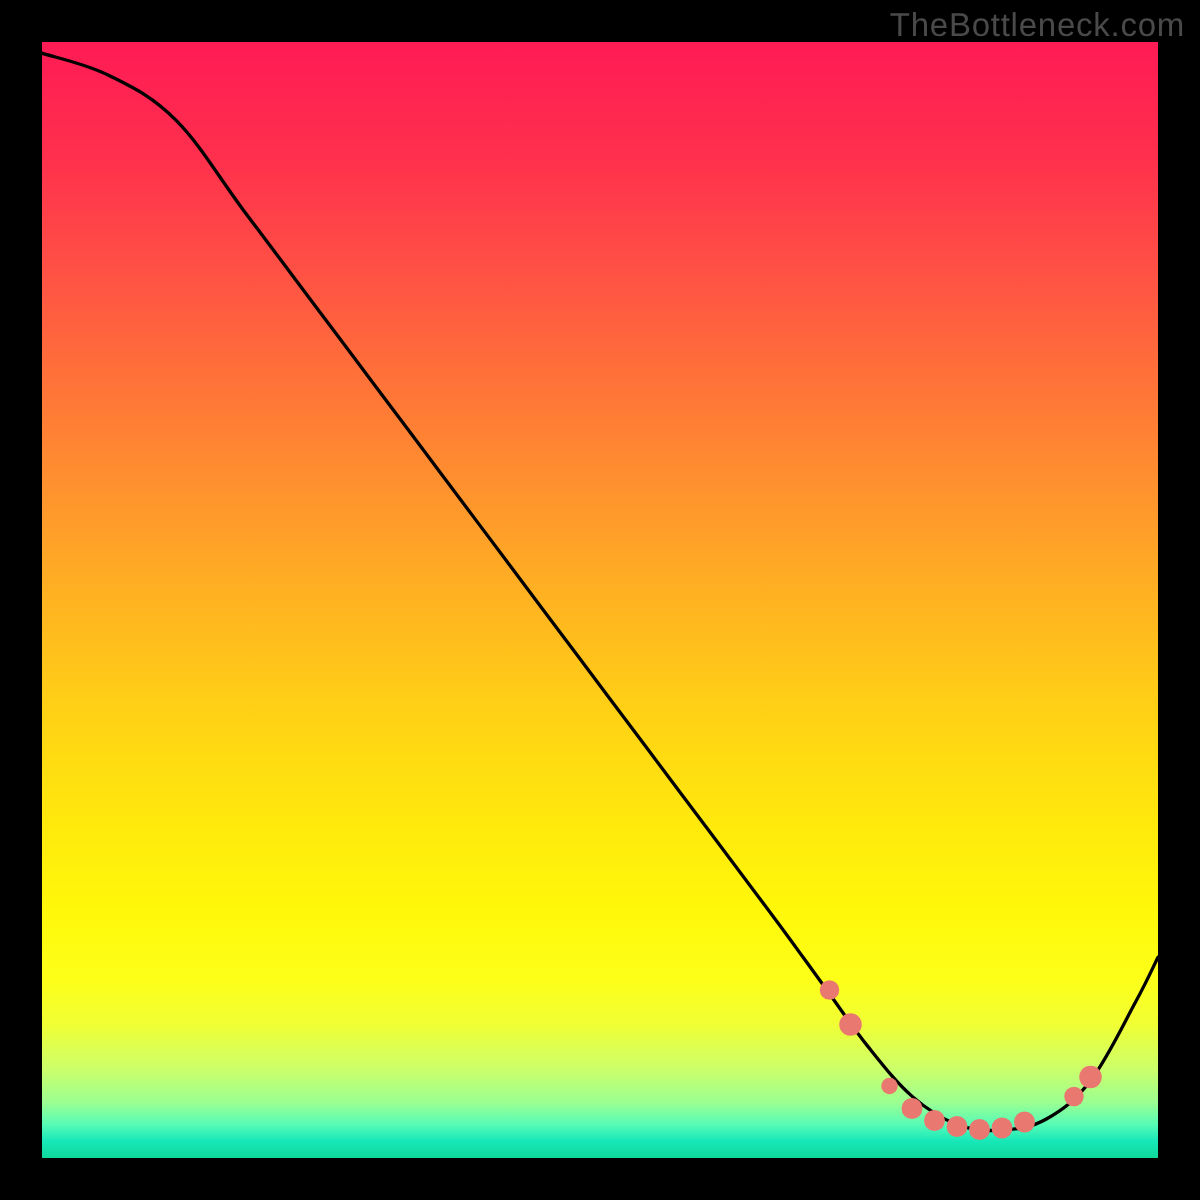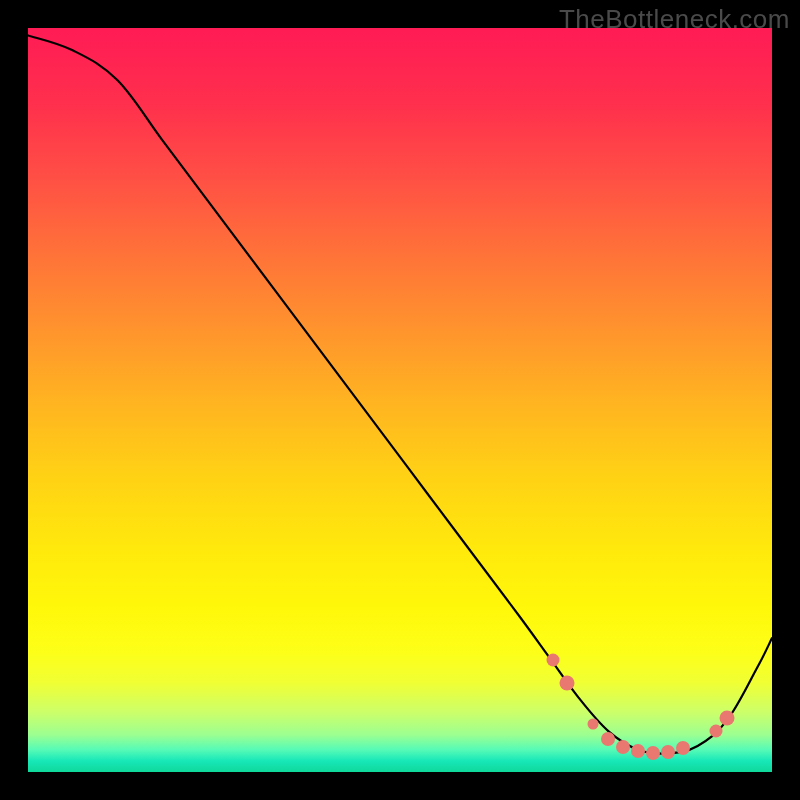--- a/index.html
+++ b/index.html
@@ -1,17 +1,17 @@
 <!DOCTYPE html>
 <html><head>
 <meta charset="utf-8">
 <style>
   * { margin: 0; padding: 0; box-sizing: border-box; }
   body { width: 800px; height: 800px; background: #000; position: relative; font-family: Arial, sans-serif; }
-  .attribution { position: absolute; top: 4px; right: 10px; color: #4a4a4a; font-size: 26px; font-weight: 500; letter-spacing: 0.5px; }
+  .attribution { position: absolute; top: 4px; right: 10px; color: #4a4a4a; font-size: 22px; font-weight: 500; letter-spacing: 0.5px; }
   .plot-area { position: absolute; top: 28px; left: 28px; width: 744px; height: 744px; }
   .gradient-bg { position: absolute; inset: 0; }
   .curve-layer { position: absolute; inset: 0; }
   .dots-layer { position: absolute; inset: 0; }
   .dot { position: absolute; border-radius: 50%; background: #e97870; transform: translate(-50%, -50%); }
 </style>
 </head>
 <body>
 
 <div class="attribution">TheBottleneck.com</div>

